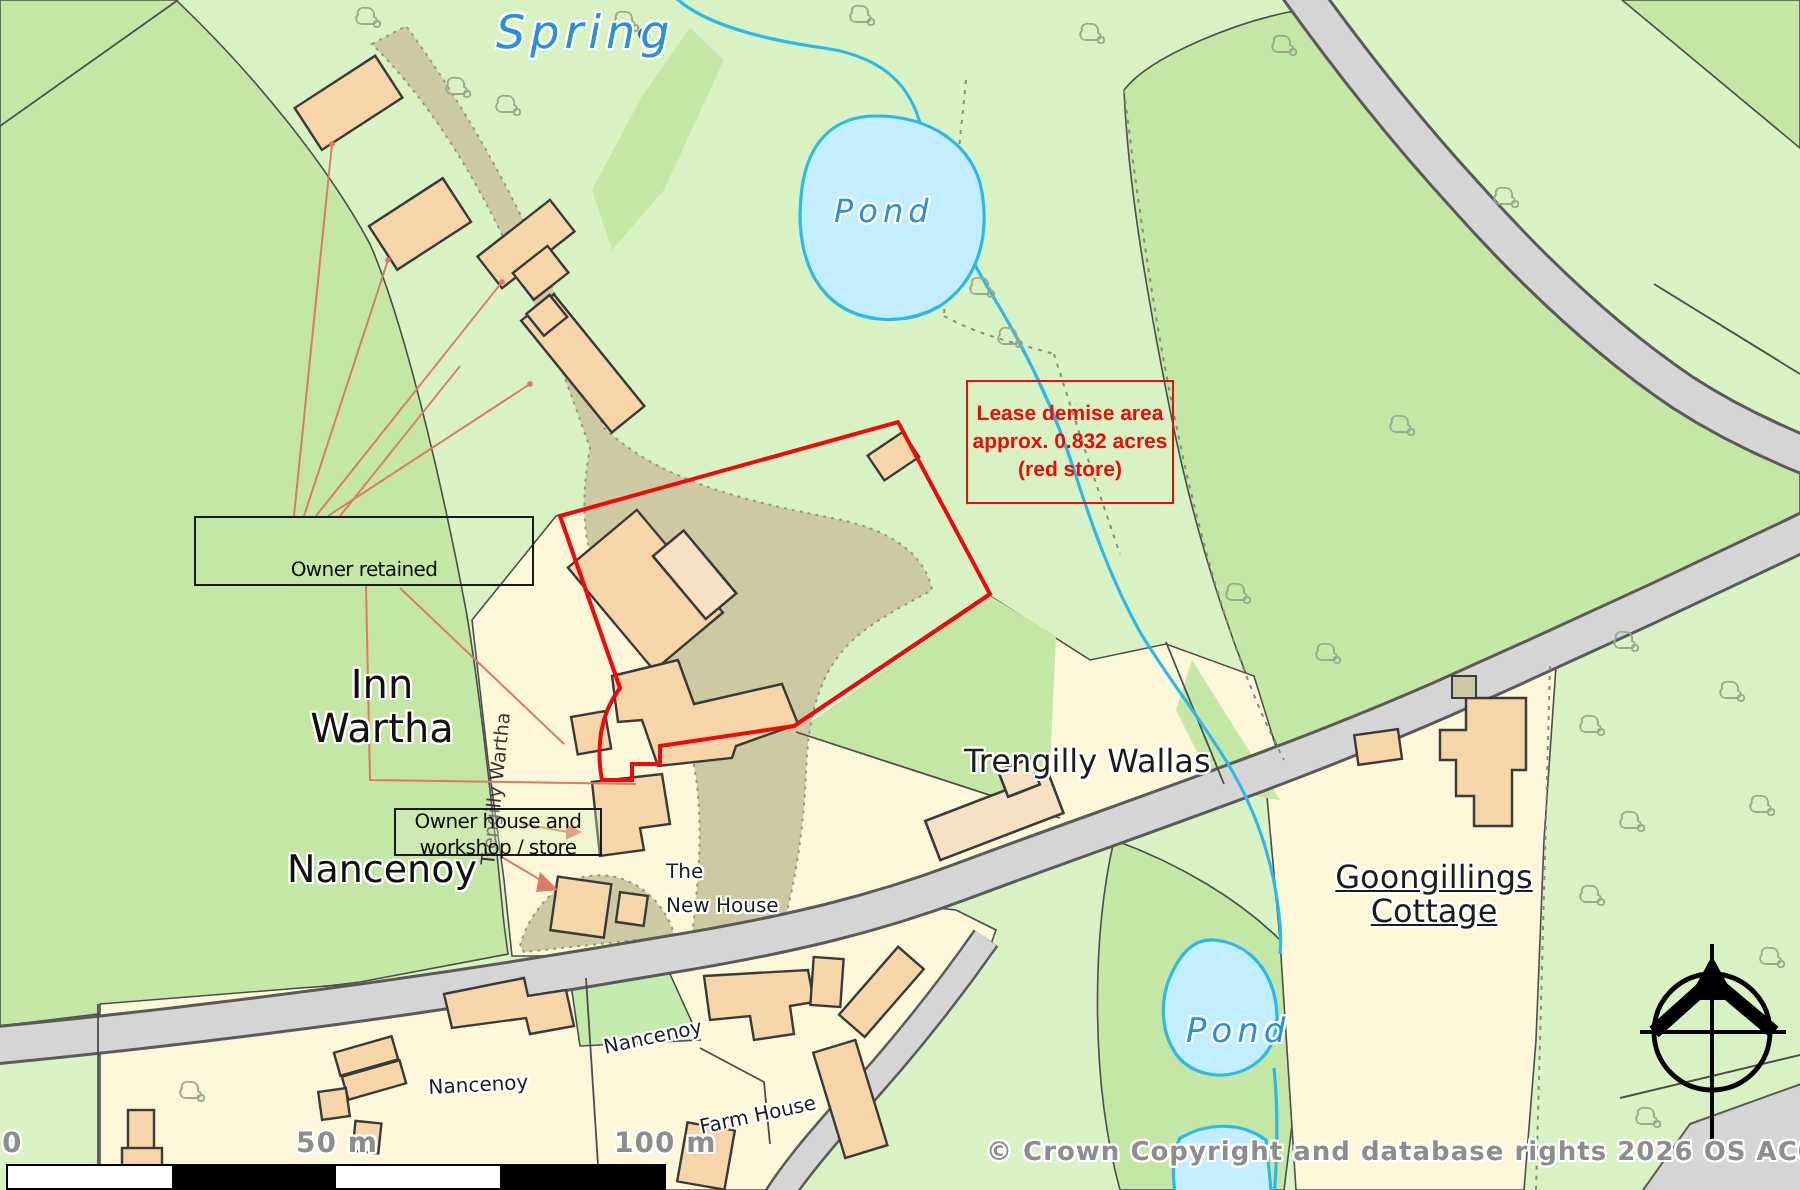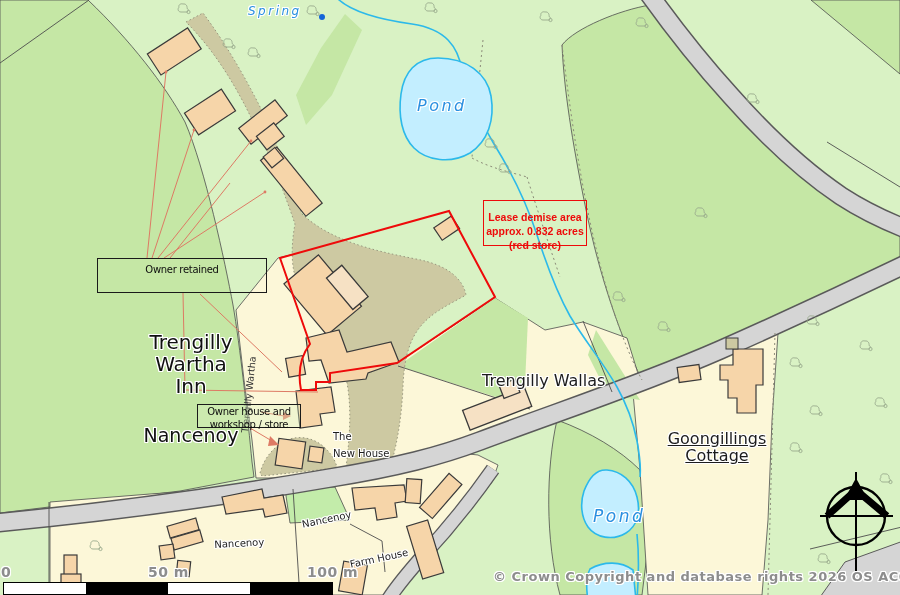--- a/index.html
+++ b/index.html
@@ -208,52 +208,51 @@
 
   <g>
     <circle class="compass" cx="856" cy="516" r="29" stroke-width="2.4"></circle>
     <line class="compass" x1="856" y1="472" x2="856" y2="574" stroke-width="2"></line>
     <line class="compass" x1="820" y1="516" x2="893" y2="516" stroke-width="2"></line>
     <path class="compass" d="M827,516 L856,490 L887,516" stroke-width="7"></path>
     <path d="M844,500 L868,500 L856,478 Z" fill="#000"></path>
   </g>
 </svg>
 
-  <div class="lbl water-lbl halo" style="left:248px;top:4px;font-size:12px;">Spring</div>
+  <div class="lbl water-lbl halo" style="left:248px;top:4px;font-size:23px;">Spring</div>
   <div class="lbl water-lbl halo" style="left:417px;top:96px;font-size:16px;">Pond</div>
   <div class="lbl water-lbl halo" style="left:593px;top:506px;font-size:17px;">Pond</div>
 
   <div class="lbl big-lbl halo" style="left:131px;top:331px;">
-    <div>Trengilly</div>
+    <div>Inn</div>
     <div>Wartha</div>
-    <div>Inn</div>
   </div>
   <div class="lbl halo" style="left:131px;top:424px;font-size:19px;width:120px;text-align:center;">Nancenoy</div>
 
   <div class="lbl rot" style="left:239px;top:432px;font-size:9.5px;color:#333;transform:rotate(-84deg);">Trengilly Wartha</div>
 
   <div class="lbl sm-lbl halo" style="left:333px;top:428px;line-height:17px;">
     <div>The</div>
     <div>New House</div>
   </div>
   <div class="lbl med-lbl halo" style="left:482px;top:371px;width:110px;text-align:center;">Trengilly Wallas</div>
   <div class="lbl med-lbl halo" style="left:662px;top:430px;width:110px;text-align:center;line-height:17px;text-decoration:underline;">
     <div>Goongillings</div>
     <div>Cottage</div>
   </div>
   <div class="lbl sm-lbl halo rot" style="left:214px;top:539px;transform:rotate(-3deg);">Nancenoy</div>
   <div class="lbl sm-lbl halo rot" style="left:301px;top:519px;transform:rotate(-12deg);">Nancenoy</div>
   <div class="lbl sm-lbl halo rot" style="left:349px;top:559px;transform:rotate(-12deg);">Farm House</div>
 
-  <div class="box red-box" style="left:483px;top:200px;width:104px;height:46px;padding-top:9px;">
+  <div class="box red-box" style="left:483px;top:190px;width:104px;height:62px;padding-top:9px;">
     <div>Lease demise area</div>
     <div>approx. 0.832 acres</div>
     <div>(red store)</div>
   </div>
-  <div class="box black-box" style="left:97px;top:258px;width:170px;height:35px;padding-top:4px;">
+  <div class="box black-box" style="left:97px;top:258px;width:170px;height:35px;padding-top:20px;">
     <div>Owner retained</div>
   </div>
   <div class="box black-box" style="left:157px;top:404px;width:104px;height:24px;background:rgba(217,242,196,.35);margin-left:40px;">
     <div>Owner house and</div>
     <div>workshop / store</div>
   </div>
 
   <div class="lbl gray-lbl halo" style="left:1px;top:564px;">0</div>
   <div class="lbl gray-lbl halo" style="left:148px;top:564px;">50 m</div>
   <div class="lbl gray-lbl halo" style="left:307px;top:564px;">100 m</div>

